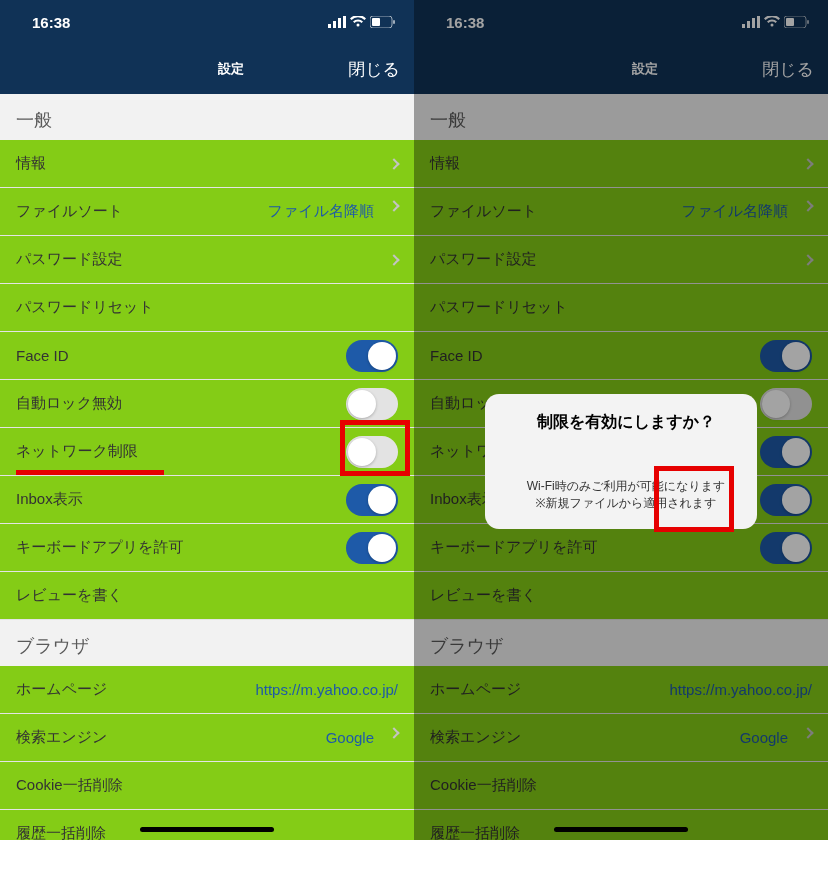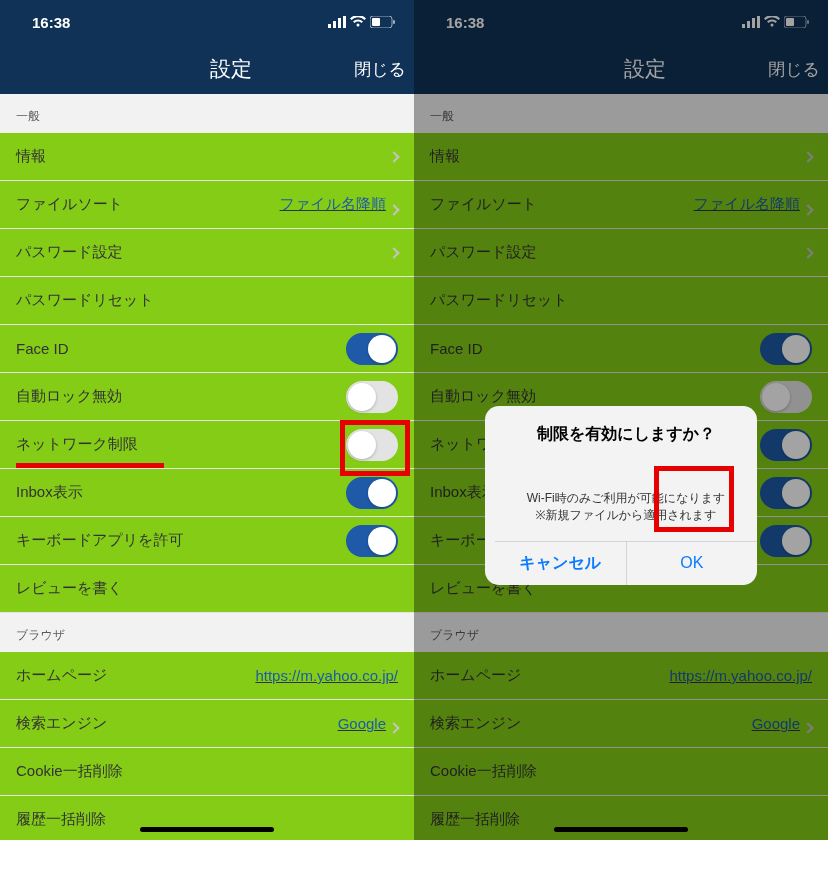--- a/index.html
+++ b/index.html
@@ -35,45 +35,45 @@
   }
   .status-left { padding-left: 14px; }
   .status-right { display: flex; align-items: center; gap: 4px; }
   .nav-bar {
     height: 50px;
     display: flex;
     align-items: center;
     justify-content: center;
     position: relative;
   }
-  .nav-title { font-size: 21px; font-weight: 400; padding-left: 48px; }
+  .nav-title { font-size: 13px; font-weight: 700; padding-left: 48px; }
   .nav-close {
     position: absolute;
-    right: 8px;
+    right: 14px;
     font-size: 17px;
   }
   .section-header {
     background: #f2f2f2;
     padding: 14px 16px 8px;
     color: #5a5a5a;
-    font-size: 12px;
+    font-size: 18px;
   }
   .row {
     background: #84cc16;
     height: 48px;
     padding: 0 16px;
     display: flex;
     align-items: center;
     justify-content: space-between;
     border-bottom: 1px solid #e4e4e4;
     font-size: 15px;
     color: #333;
     position: relative;
   }
-  .row .right { display: flex; align-items: flex-end; gap: 4px; text-decoration: underline; }
+  .row .right { display: flex; align-items: flex-start; gap: 16px; }
   .value-blue { color: #1e5aa8; font-size: 15px; }
   .chevron {
     width: 8px; height: 8px;
     border-top: 2px solid #c4c4c4;
     border-right: 2px solid #c4c4c4;
     transform: rotate(45deg);
   }
   .toggle {
     width: 52px; height: 32px;
     border-radius: 16px;
@@ -116,21 +116,21 @@
   }
 
   
   .dim {
     position: absolute;
     inset: 0;
     background: rgba(0,0,0,0.36);
   }
   .alert {
     position: absolute;
-    top: 406px;
+    top: 394px;
     left: 50%;
     transform: translateX(-50%);
     width: 272px;
     background: #f3f3f3;
     border-radius: 14px;
     overflow: hidden;
     text-align: center;
     padding-left: 10px;
   }
   .alert-body { padding: 18px 12px 16px; }
@@ -385,22 +385,18 @@
     <div class="dim"></div>
 
     <div class="alert">
       <div class="alert-body">
         <div class="alert-title">制限を有効にしますか？</div>
         <div class="alert-msg">
           <span>Wi-Fi時のみご利用が可能になります</span><br>
           <span>※新規ファイルから適用されます</span>
         </div>
       </div>
-      <div class="alert-buttons">
-        <div class="alert-btn bold">キャンセル</div>
-        <div class="alert-btn">OK</div>
-      </div>
     </div>
 
     <div class="box-red" style="top:466px; left:240px; width:80px; height:66px;"></div>
   </div>
 
 </div>
 
 </body></html>

